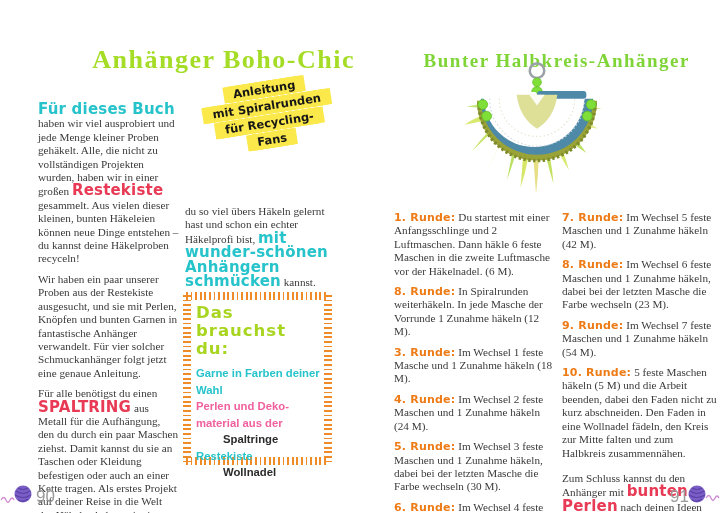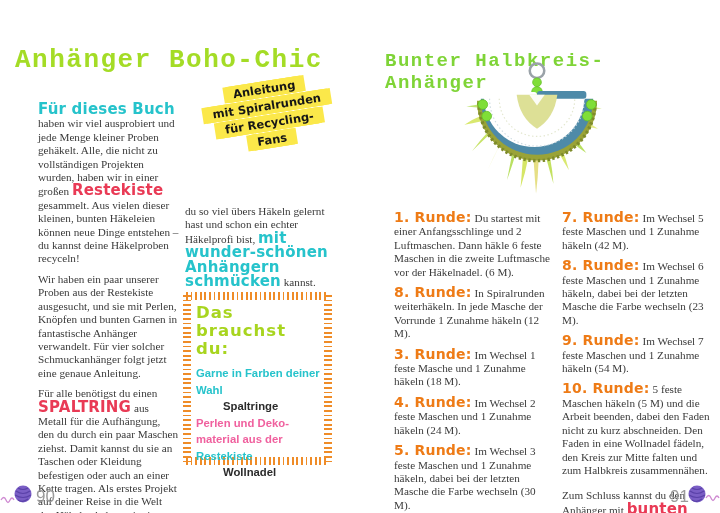--- a/index.html
+++ b/index.html
@@ -5,22 +5,22 @@
   html,body{margin:0;padding:0;background:#fff;}
   .spread{position:relative;width:720px;height:513px;background:#ffffff;overflow:hidden;
           font-family:"Liberation Serif",serif;color:#3a3a3a;}
   
   .body-text{position:absolute;font-size:11.2px;line-height:13.4px;text-align:left;}
   .body-text p{margin:0 0 7px 0;}
   .hand-inline{font-family:"DejaVu Sans",sans-serif;font-weight:bold;font-size:15px;letter-spacing:.2px;}
   .c-cyan{color:#26c3cb;}
   .c-red{color:#e93a55;}
   .c-pink{color:#f0609e;}
-  .runde{color:#ee7b16;font-family:"DejaVu Sans",sans-serif;font-weight:bold;font-size:14px;margin-right:3px;letter-spacing:.2px;}
-  .page-title{position:absolute;font-family:Liberation Mono, monospace;font-weight:bold;text-align:left;letter-spacing:1.5px;}
+  .runde{color:#ee7b16;font-family:"DejaVu Sans",sans-serif;font-weight:bold;font-size:11px;margin-right:3px;letter-spacing:.2px;}
+  .page-title{position:absolute;font-family:Liberation Serif, serif;font-weight:bold;text-align:right;letter-spacing:1.5px;}
   .title-left{left:15px;top:28px;width:340px;font-size:26px;color:#a4dc26;}
   .title-right{left:385px;top:37px;width:305px;font-size:19px;color:#7fd437;}
   
   .note{position:absolute;left:192px;top:80px;width:152px;transform:rotate(-9deg);text-align:center;
         font-family:"DejaVu Sans",sans-serif;font-weight:bold;font-size:11.5px;line-height:14px;color:#161616;}
   .note span{background:#fbe84a;padding:1px 7px;display:inline-block;margin-top:1px;box-shadow:3px 0 0 #fbe84a,-3px 0 0 #fbe84a;}
   
   .box{position:absolute;left:183px;top:292px;width:149px;height:173px;}
   .edge{position:absolute;}
   .edge.h{left:3px;right:3px;height:8px;background:repeating-linear-gradient(90deg,#ef8c28 0 1.8px,transparent 1.8px 4.6px);}
@@ -72,22 +72,22 @@
   </div>
 
   <div class="box">
     <div class="edge h top"></div>
     <div class="edge h bottom"></div>
     <div class="edge v left"></div>
     <div class="edge v right"></div>
     <div class="box-inner">
       <p class="box-title"><span>Das</span><br><span>brauchst du:</span></p>
       <p class="box-item c-cyan">Garne in Farben deiner Wahl</p>
+      <p class="box-item c-pink">Perlen und Deko-material aus der</p>
       <p class="box-item black indent">Spaltringe</p>
-      <p class="box-item c-pink">Perlen und Deko-material aus der</p>
       <p class="box-item c-cyan">Restekiste</p>
       <p class="box-item black indent">Wollnadel</p>
     </div>
   </div>
 
   <svg class="ball ball-left" viewBox="0 0 42 26">
     <path d="M1 18 q3 -5 5 0 q2 5 4 0 q2 -4 4 0" fill="none" stroke="#cf8ad2" stroke-width="1.3"></path>
     <circle cx="23" cy="12" r="8.5" fill="#7a5ec5"></circle>
     <path d="M16 9 Q23 14 30 9 M15 13 Q23 18 31 13 M18 18 Q23 21 28 17 M18 6 Q23 9 28 6" fill="none" stroke="#5a41a8" stroke-width="1.2"></path>
   </svg>

